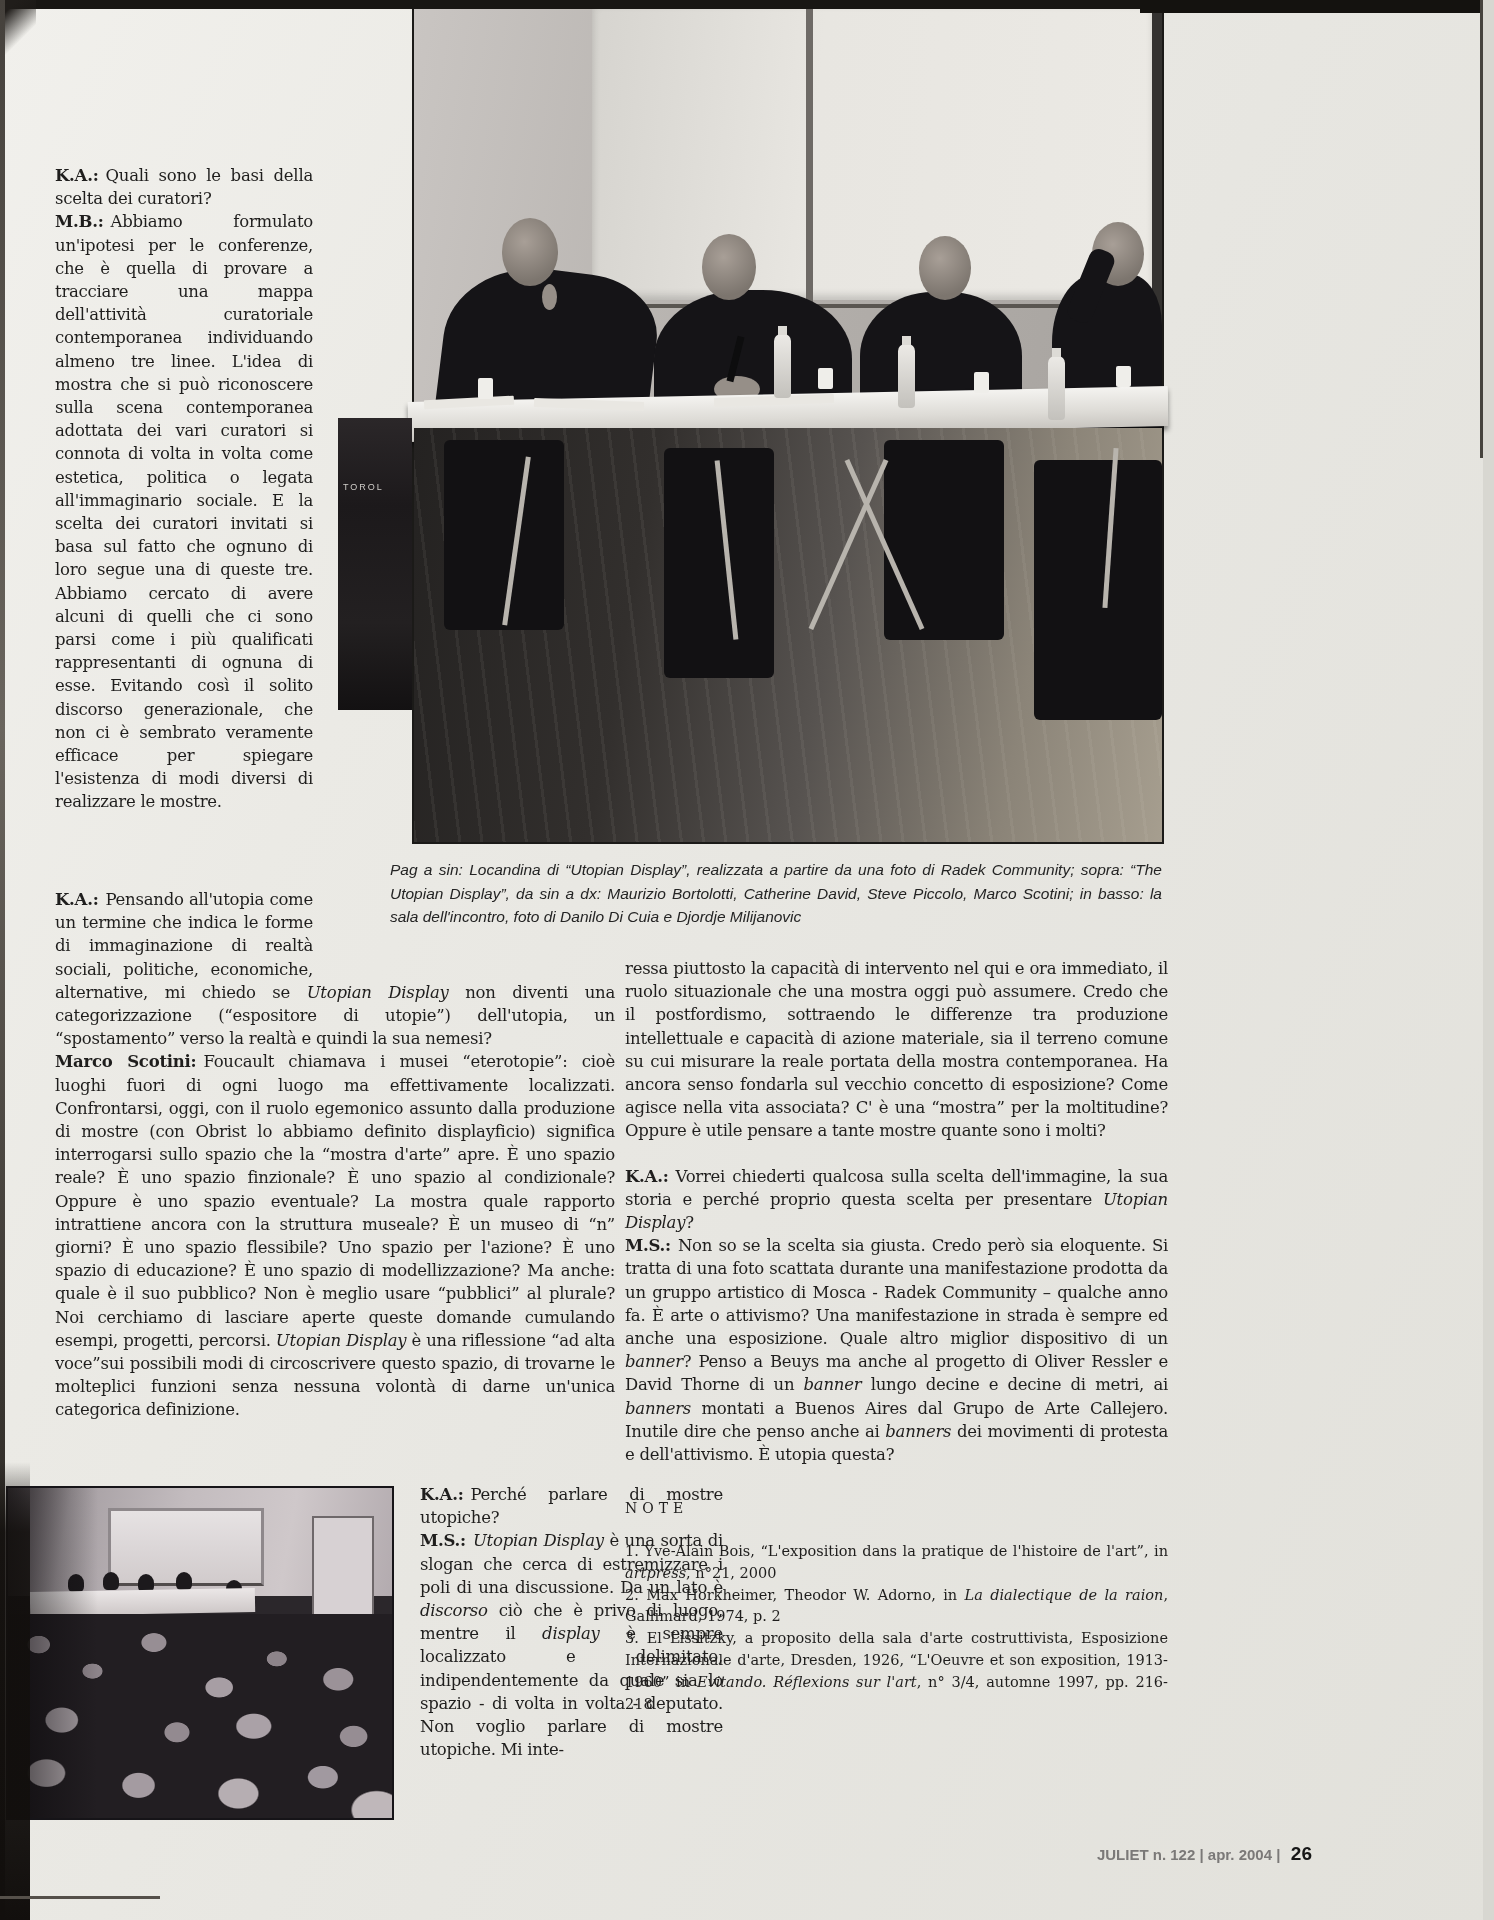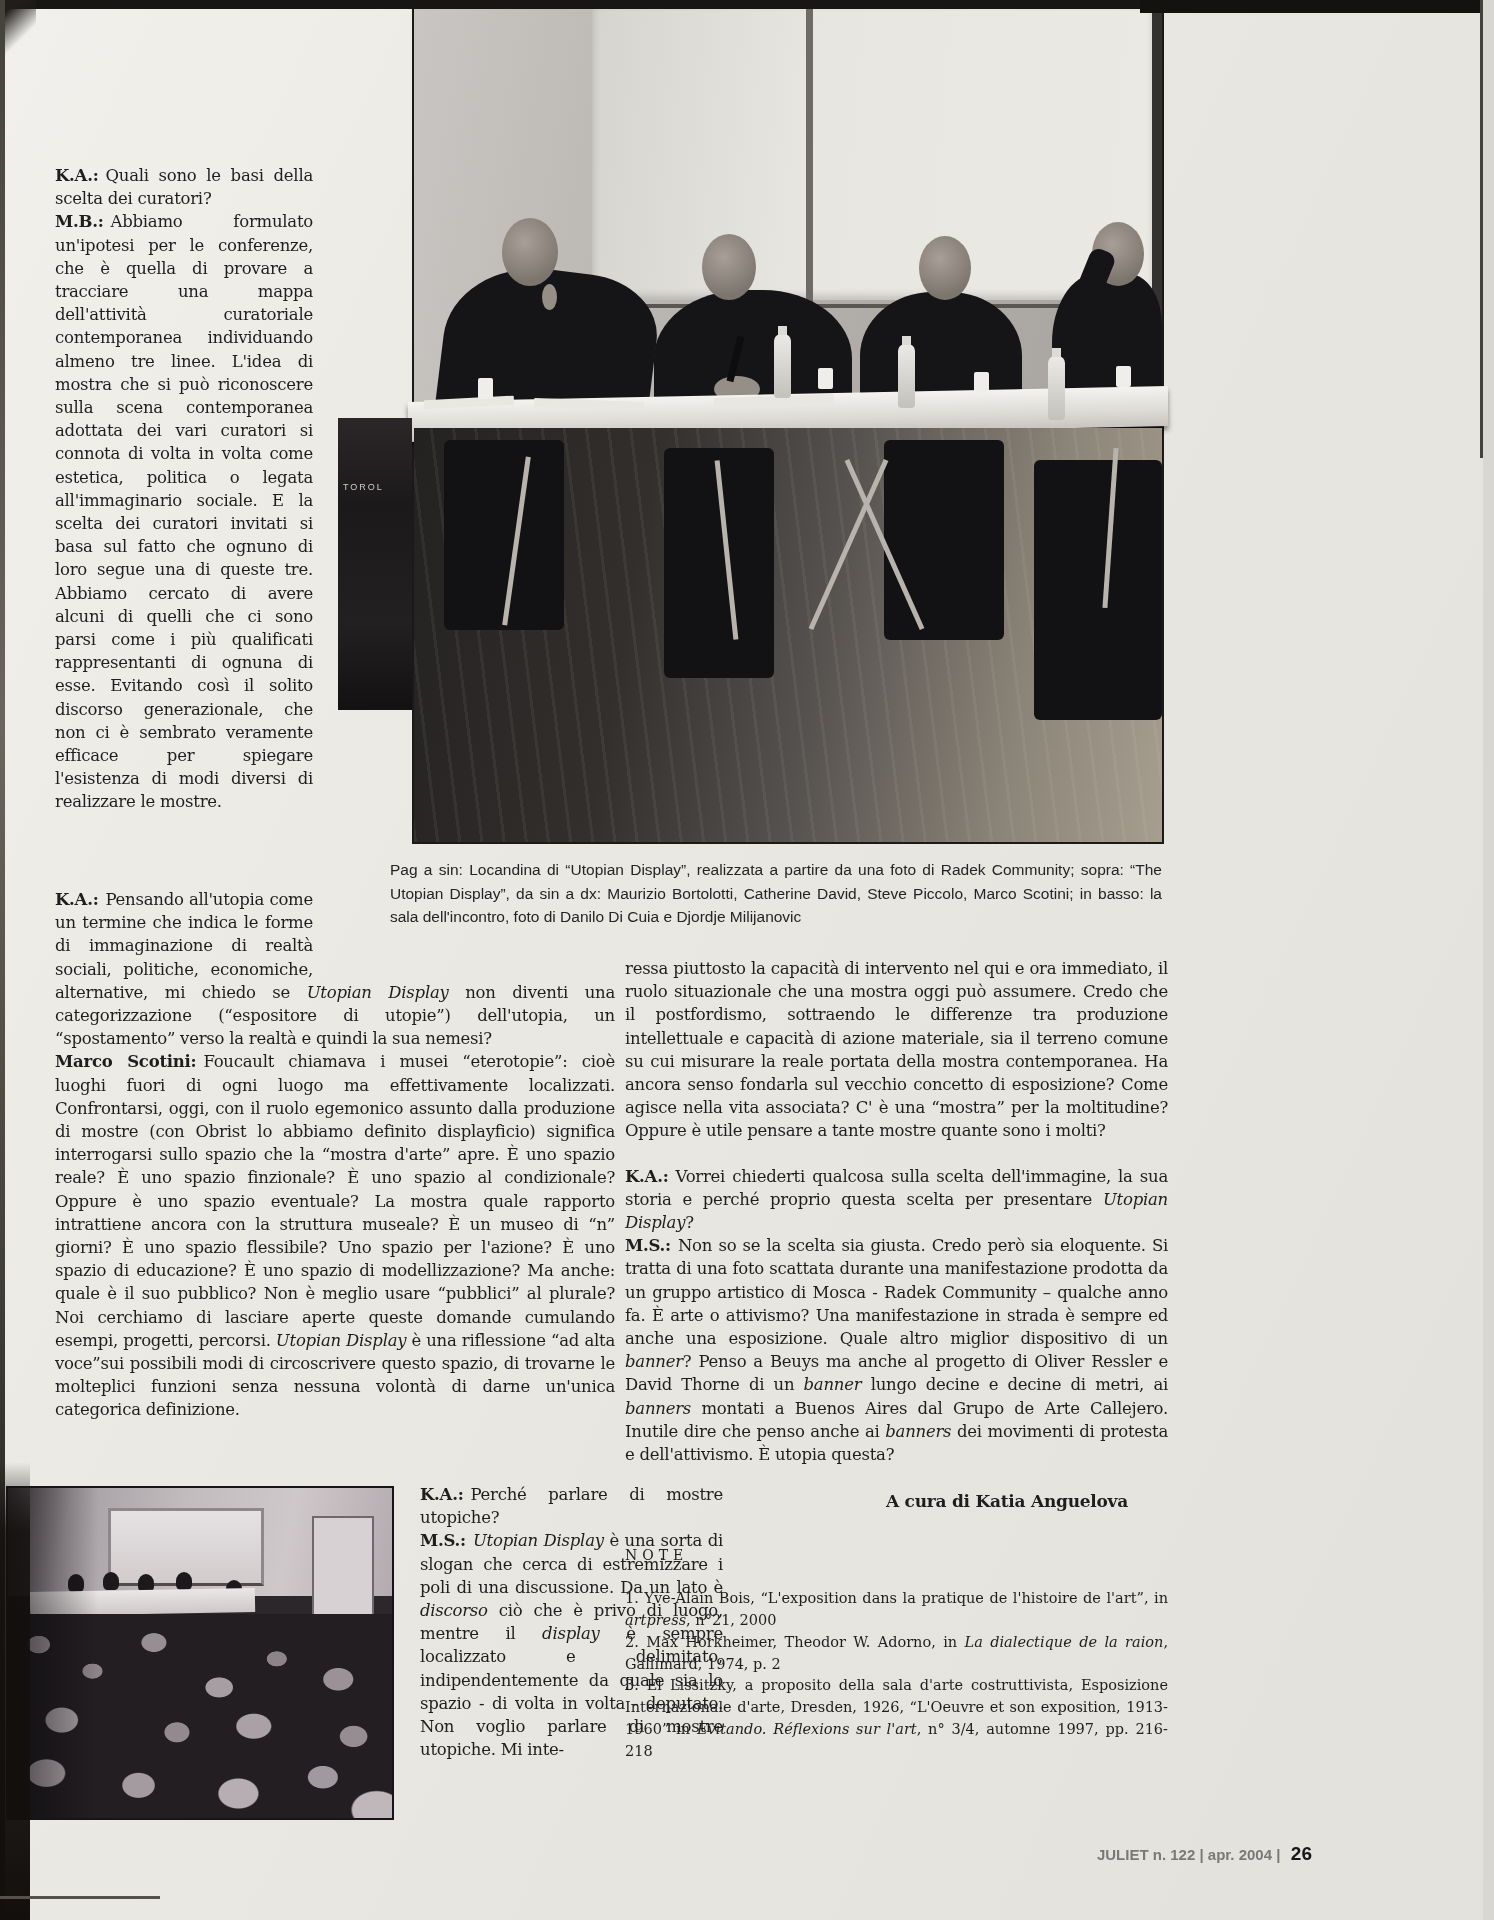--- a/index.html
+++ b/index.html
@@ -10,21 +10,21 @@
   .text{font-size:16.5px;line-height:23.2px;text-align:justify;letter-spacing:-0.25px;}
   .para{margin:0;}
   .spk{font-weight:bold;margin-right:7px;}
   .gap{height:22px;}
   .col-a{left:55px;top:142px;width:258px;margin-top:22px;}
   .col-b{left:55px;top:888px;width:560px;}
   .cap-spacer{float:right;width:302px;height:70px;}
   .col-c{left:420px;top:1483px;width:303px;}
   .col-d{left:625px;top:957px;width:543px;}
   .caption{left:390px;top:858px;width:772px;font-family:"Liberation Sans",sans-serif;
-    font-size:15.5px;line-height:23.6px;color:#242424;text-align:justify;}
+    font-style:italic;font-size:15.5px;line-height:23.6px;color:#242424;text-align:justify;}
   .byline{margin-top:24px;text-align:right;padding-right:40px;font-weight:bold;font-size:17px;}
   .notes{margin-top:32px;font-size:14.5px;line-height:21.8px;letter-spacing:0;}
   .notes-header{letter-spacing:5px;font-size:14px;margin-bottom:21px;}
   .note-item{text-align:justify;margin:0;}
   
   .photo-top{left:412px;top:6px;width:748px;height:834px;border:2px solid #1b1a18;
     background:linear-gradient(100deg,#c9c5c2 0%,#b3afab 45%,#a5a19d 100%);}
   .photo-top *{position:absolute;}
   .pt-screen{left:178px;top:0;width:562px;height:292px;
     background:linear-gradient(95deg,#d6d4cf,#e8e6e1 40%,#ebe9e4);box-shadow:inset 0 -4px 8px rgba(0,0,0,.18);}
@@ -187,21 +187,20 @@
   <div class="abs text col-c">
     <p class="para"><b class="spk">K.A.:</b><span>Perché parlare di mostre utopiche?</span></p>
     <p class="para"><b class="spk">M.S.:</b><span><i>Utopian Display</i> è una sorta di slogan che cerca di estremizzare i poli di una discussione. Da un lato è <i>discorso</i> ciò che è privo di luogo, mentre il <i>display</i> è sempre localizzato e delimitato, indipendentemente da quale sia lo spazio - di volta in volta - deputato. Non voglio parlare di mostre utopiche. Mi inte-</span></p>
   </div>
 
   <div class="abs text col-d">
     <p class="para">ressa piuttosto la capacità di intervento nel qui e ora immediato, il ruolo situazionale che una mostra oggi può assumere. Credo che il postfordismo, sottraendo le differenze tra produzione intellettuale e capacità di azione materiale, sia il terreno comune su cui misurare la reale portata della mostra contemporanea. Ha ancora senso fondarla sul vecchio concetto di esposizione? Come agisce nella vita associata? C' è una “mostra” per la moltitudine? Oppure è utile pensare a tante mostre quante sono i molti?</p>
     <div class="gap"></div>
     <p class="para"><b class="spk">K.A.:</b><span>Vorrei chiederti qualcosa sulla scelta dell'immagine, la sua storia e perché proprio questa scelta per presentare <i>Utopian Display</i>?</span></p>
     <p class="para"><b class="spk">M.S.:</b><span>Non so se la scelta sia giusta. Credo però sia eloquente. Si tratta di una foto scattata durante una manifestazione prodotta da un gruppo artistico di Mosca - Radek Community – qualche anno fa. È arte o attivismo? Una manifestazione in strada è sempre ed anche una esposizione. Quale altro miglior dispositivo di un <i>banner</i>? Penso a Beuys ma anche al progetto di Oliver Ressler e David Thorne di un <i>banner</i> lungo decine e decine di metri, ai <i>banners</i> montati a Buenos Aires dal Grupo de Arte Callejero. Inutile dire che penso anche ai <i>banners</i> dei movimenti di protesta e dell'attivismo. È utopia questa?</span></p>
-    <div class="byline">A cura di Katia Anguelova</div>
     <div class="notes">
       <div class="notes-header">NOTE</div>
       <p class="note-item">1.  Yve-Alain Bois, “L'exposition dans la pratique de l'histoire de l'art”, in <i>artpress</i>, n°21, 2000</p>
       <p class="note-item">2.  Max Horkheimer, Theodor W. Adorno, in  <i>La dialectique de la raion</i>, Gallimard, 1974, p. 2</p>
       <p class="note-item">3.  El Lissitzky, a proposito della sala d'arte costruttivista, Esposizione Internazionale d'arte, Dresden, 1926, “L'Oeuvre et son exposition, 1913-1960” in <i>Evitando. Réflexions sur l'art</i>, n° 3/4, automne 1997, pp. 216-218</p>
     </div>
   </div>
 
   <div class="abs footer">
     <span class="footer-issue">JULIET n. 122 | apr. 2004 |</span>

